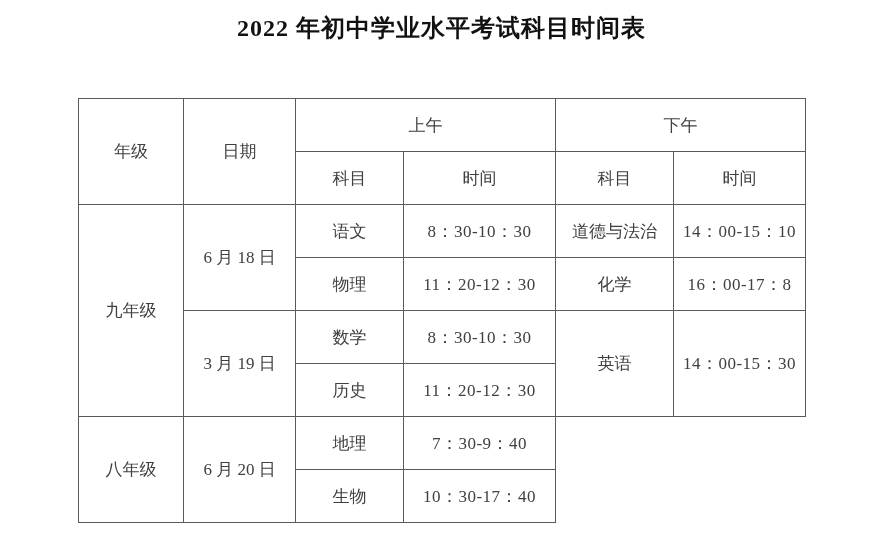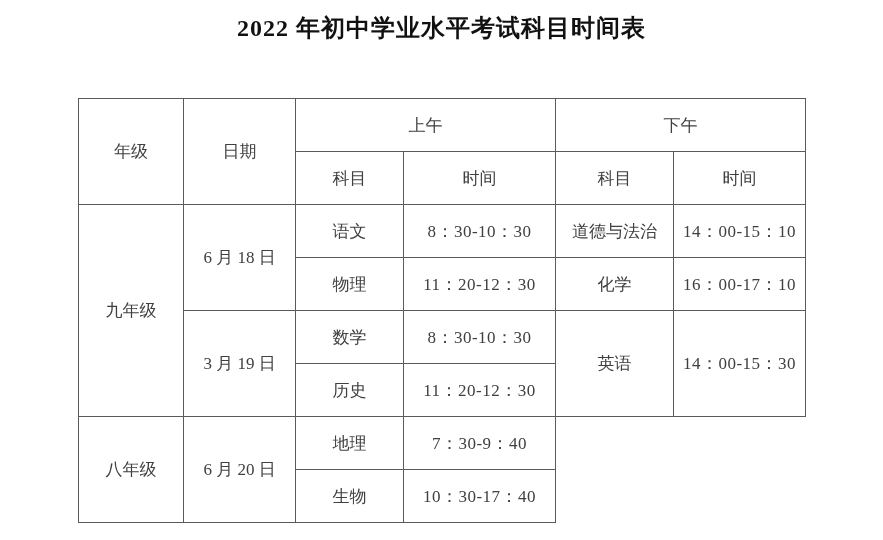--- a/index.html
+++ b/index.html
@@ -108,21 +108,21 @@
           <td class="tall">语文</td>
           <td class="tall num">8：30-10：30</td>
           <td class="tall">道德与法治</td>
           <td class="tall num">14：00-15：10</td>
         </tr>
 
         <tr>
           <td class="tall">物理</td>
           <td class="tall num">11：20-12：30</td>
           <td class="tall">化学</td>
-          <td class="tall num">16：00-17：10</td>
+          <td class="tall num">16：00-17：8</td>
         </tr>
 
         <tr>
           <td class="tall" rowspan="2">3 月 19 日</td>
           <td class="tall">数学</td>
           <td class="tall num">8：30-10：30</td>
           <td class="tall" rowspan="2">英语</td>
           <td class="tall num" rowspan="2">14：00-15：30</td>
         </tr>
 

